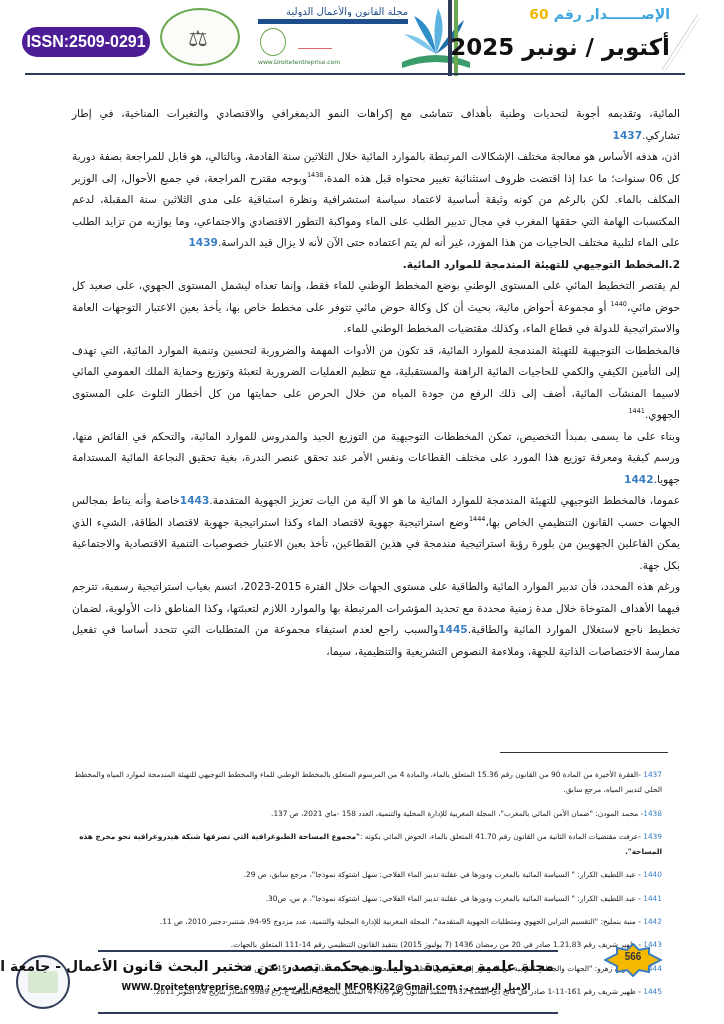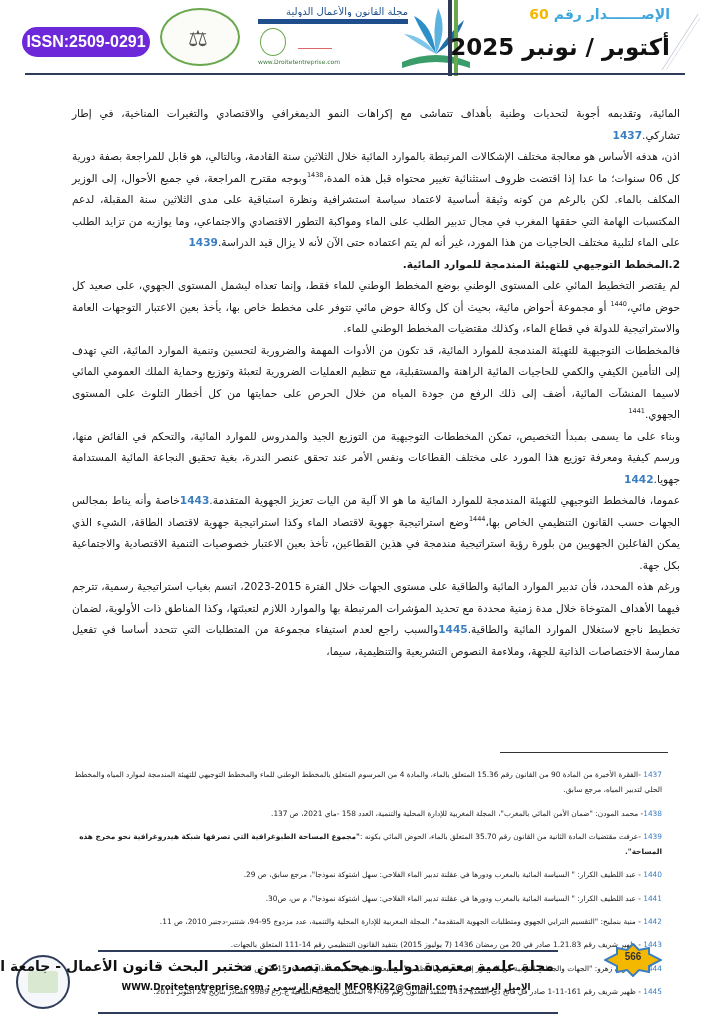--- a/index.html
+++ b/index.html
@@ -1,19 +1,19 @@
 <!DOCTYPE html>
 <html><head>
 <meta charset="utf-8">
 <style>
   html, body { margin:0; padding:0; background:#ffffff; }
   body { width:724px; height:1024px; position:relative; overflow:hidden;
          font-family:"DejaVu Sans", sans-serif; color:#1a1a1a; }
   .header { position:absolute; left:0; top:0; width:724px; height:76px; }
-  .issn { position:absolute; left:22px; top:27px; width:128px; height:30px; background:#6d28d9;
+  .issn { position:absolute; left:22px; top:27px; width:128px; height:30px; background:#4c1d95;
           border-radius:16px; color:#fff; font-family:"Liberation Sans", sans-serif; font-size:16px;
           font-weight:bold; line-height:30px; text-align:center; }
   .seal1 { position:absolute; left:160px; top:8px; width:80px; height:58px; border-radius:50%;
            border:2px solid #6aa84f; box-sizing:border-box; background:#fbfcf7; }
   .seal1 .scale { position:absolute; left:26px; top:16px; font-size:22px; color:#555; }
   .banner { position:absolute; left:258px; top:6px; width:150px; height:62px; }
   .banner .t1 { font-size:10px; color:#1f4e8c; direction:rtl; text-align:right; white-space:nowrap; overflow:hidden; }
   .banner .bar { height:5px; background:#1f4e8c; margin-top:2px; }
   .banner .seal-sm { position:absolute; left:2px; top:22px; width:24px; height:26px; border-radius:50%; border:1.5px solid #6aa84f; }
   .banner .univ { position:absolute; left:40px; top:26px; width:34px; height:16px; border-bottom:1px solid #d66; }
@@ -119,21 +119,21 @@
   </p>
   <p>
     <span>ورغم هذه المحدد، فأن تدبير الموارد المائية والطاقية على مستوى الجهات خلال الفترة 2015-2023، اتسم بغياب استراتيجية رسمية، تترجم فيهما الأهداف المتوخاة خلال مدة زمنية محددة مع تحديد المؤشرات المرتبطة بها والموارد اللازم لتعبئتها، وكذا المناطق ذات الأولوية، لضمان تخطيط ناجع لاستغلال الموارد المائية والطاقية.</span><span class="fn-ref">1445</span><span>والسبب راجع لعدم استيفاء مجموعة من المتطلبات التي تتحدد أساسا في تفعيل ممارسة الاختصاصات الذاتية للجهة، وملاءمة النصوص التشريعية والتنظيمية، سيما،</span>
   </p>
 </div>
 
 <div class="fn-sep"></div>
 <div class="footnotes">
   <p><span class="fn-num">1437</span><span> -الفقرة الأخيرة من المادة 90 من القانون رقم 15.36 المتعلق بالماء، والمادة 4 من المرسوم المتعلق بالمخطط الوطني للماء والمخطط التوجيهي للتهيئة المندمجة لموارد المياه والمخطط الحلي لتدبير المياه، مرجع سابق.</span></p>
   <p><span class="fn-num">1438</span><span>- محمد المودن: "ضمان الأمن المائي بالمغرب"، المجلة المغربية للإدارة المحلية والتنمية، العدد 158 -ماي 2021، ص 137.</span></p>
-  <p><span class="fn-num">1439</span><span> -عرفت مقتضيات المادة الثانية من القانون رقم 35.70 المتعلق بالماء، الحوض المائي بكونه :</span><b>"مجموع المساحة الطبوغرافية التي تصرفها شبكة هيدروغرافية نحو مخرج هذه المساحة".</b></p>
+  <p><span class="fn-num">1439</span><span> -عرفت مقتضيات المادة الثانية من القانون رقم 41.70 المتعلق بالماء، الحوض المائي بكونه :</span><b>"مجموع المساحة الطبوغرافية التي تصرفها شبكة هيدروغرافية نحو مخرج هذه المساحة".</b></p>
   <p><span class="fn-num">1440</span><span> - عبد اللطيف الكرار: " السياسة المائية بالمغرب ودورها في عقلنة تدبير الماء الفلاحي: سهل اشتوكة نموذجا"، مرجع سابق، ص 29.</span></p>
   <p><span class="fn-num">1441</span><span> - عبد اللطيف الكرار: " السياسة المائية بالمغرب ودورها في عقلنة تدبير الماء الفلاحي: سهل اشتوكة نموذجا"، م س، ص30.</span></p>
   <p><span class="fn-num">1442</span><span> - منية بنمليح: "التقسيم الترابي الجهوي ومتطلبات الجهوية المتقدمة"، المجلة المغربية للإدارة المحلية والتنمية، عدد مزدوج 95-94، شتنبر-دجنبر 2010، ص 11.</span></p>
   <p><span class="fn-num">1443</span><span> - ظهير شريف رقم 1.21.83 صادر في 20 من رمضان 1436 (7 يوليوز 2015) بتنفيذ القانون التنظيمي رقم 14-111 المتعلق بالجهات.</span></p>
   <p><span class="fn-num">1444</span><span> - رضوان زهرو: "الجهات والجماعة الترابية من الدستور إلى القوانين التنظيمية"، مطبعة النجاح الجديدة، الدار البيضاء، 2015، ص 27.</span></p>
   <p><span class="fn-num">1445</span><span> - ظهير شريف رقم 161-11-1 صادر في فاتح ذي القعدة 1432 بتنفيذ القانون رقم 09-47 المتعلق بالنجاعة الطاقية ج.ر.ع 5989 الصادر بتاريخ 24 أكتوبر 2011.</span></p>
 </div>
 
 <div class="seal-bottom">
   <div class="inner"></div>

